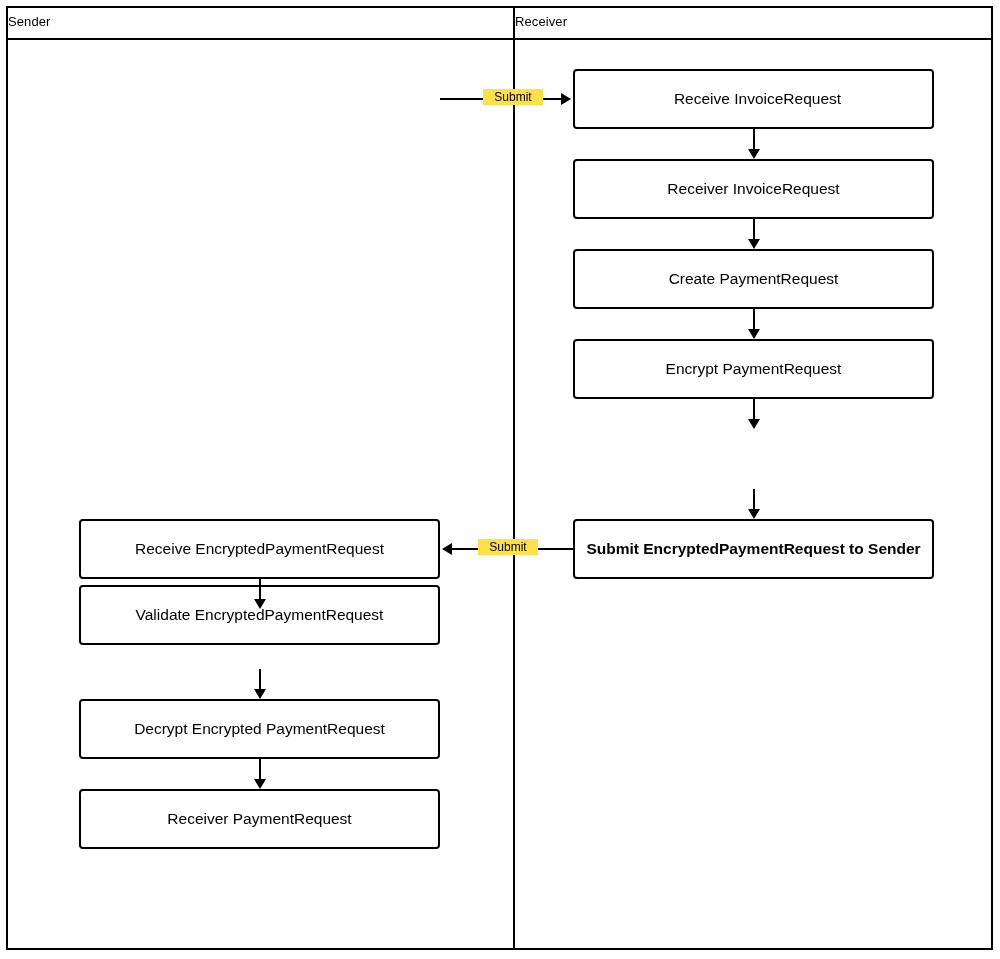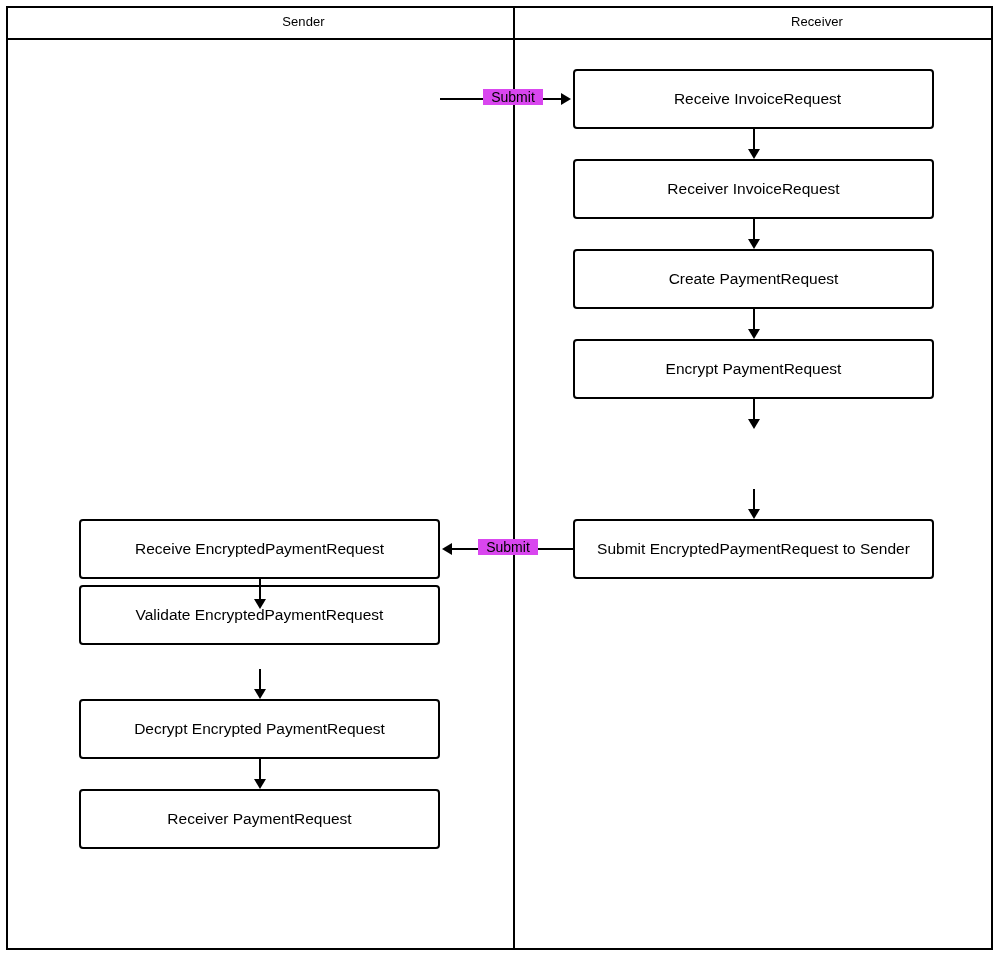--- a/index.html
+++ b/index.html
@@ -45,25 +45,23 @@
     top: 6px;
     width: 0;
     height: 944px;
     border-left: 2px solid #000000;
   }
   .lane-title {
     position: absolute;
     top: 12px;
     height: 20px;
     line-height: 20px;
-    text-align: center;
     font-size: 13px;
     color: #000000;
     letter-spacing: 0.1px;
-    margin-left: 43px;
   }
   .lane-title.sender   { left: 8px;   width: 505px; }
   .lane-title.receiver { left: 515px; width: 518px; }
 
   
   .node {
     position: absolute;
     box-sizing: border-box;
     border: 2px solid #000000;
     border-radius: 4px;
@@ -117,22 +115,22 @@
   .arrowhead-left {
     position: absolute;
     width: 0;
     height: 0;
     border-top: 6px solid transparent;
     border-bottom: 6px solid transparent;
     border-right: 10px solid #000000;
   }
   .edge-label {
     position: absolute;
-    background: #d946ef;
-    font-size: 14px;
+    background: #fde047;
+    font-size: 12px;
     line-height: 16px;
     color: #000000;
     text-align: center;
     padding: 0 1px;
     white-space: nowrap;
   }
 </style>
 </head>
 <body>
 
@@ -148,21 +146,21 @@
 
   <div class="node receiver-col h60" style="top:69px;padding-left:16px;">Receive InvoiceRequest</div>
 
   <div class="node receiver-col h60" style="top:159px;">Receiver InvoiceRequest</div>
 
   <div class="node receiver-col h60" style="top:249px;">Create PaymentRequest</div>
 
   <div class="node receiver-col h60" style="top:339px;">Encrypt PaymentRequest</div>
 
 
-  <div class="node receiver-col h60" style="top:519px;">Submit EncryptedPaymentRequest to Sender</div>
+  <div class="node receiver-col h60" style="top:519px;font-weight:bold;">Submit EncryptedPaymentRequest to Sender</div>
 
   <div class="node sender-col h60" style="top:519px;">Receive EncryptedPaymentRequest</div>
 
   <div class="node sender-col h60" style="top:585px;">Validate EncryptedPaymentRequest</div>
 
   <div class="node sender-col h60" style="top:699px;">Decrypt Encrypted PaymentRequest</div>
 
   <div class="node sender-col h60" style="top:789px;">Receiver PaymentRequest</div>
 
   <div class="conn-h" style="left:440px; top:98px; width:121px;"></div>

